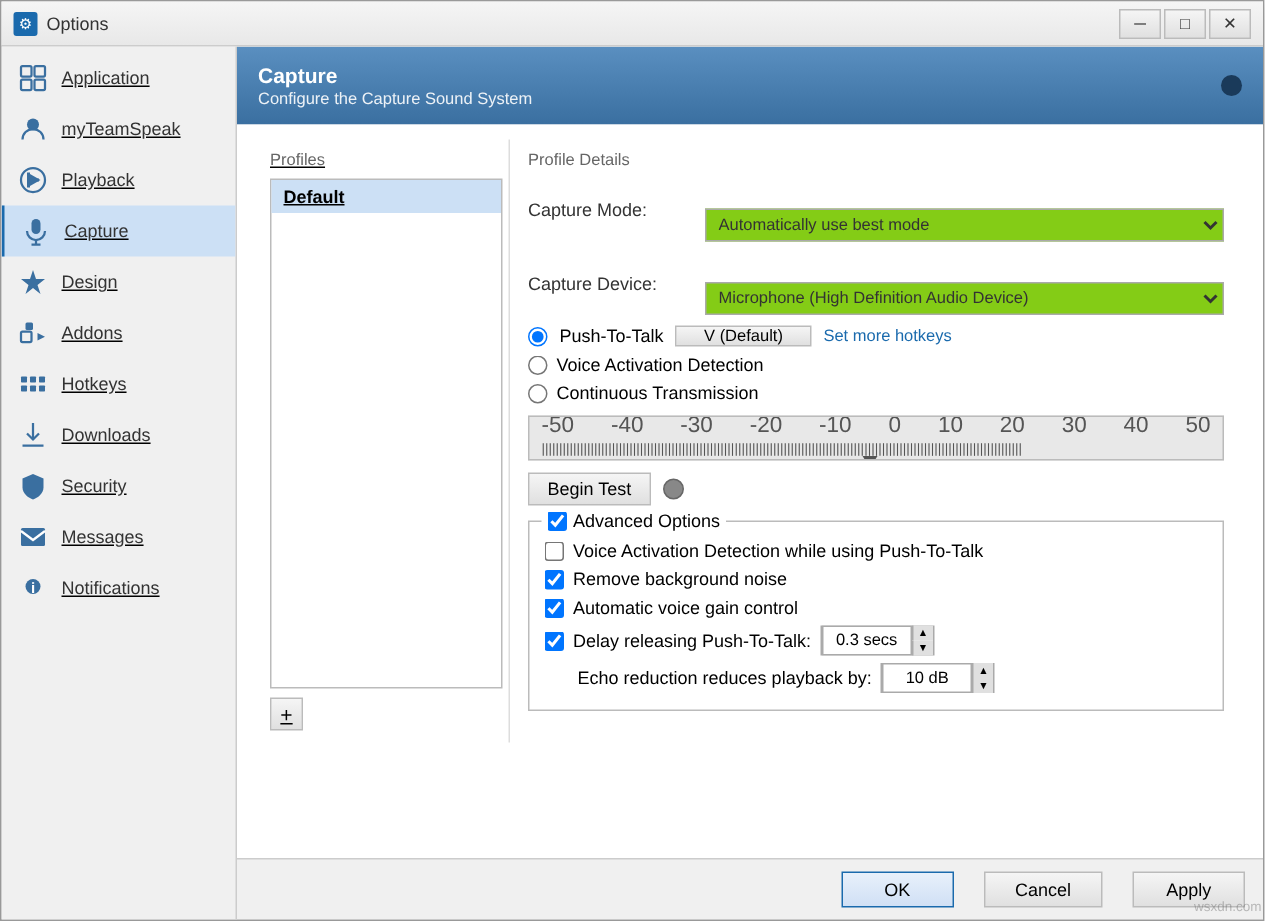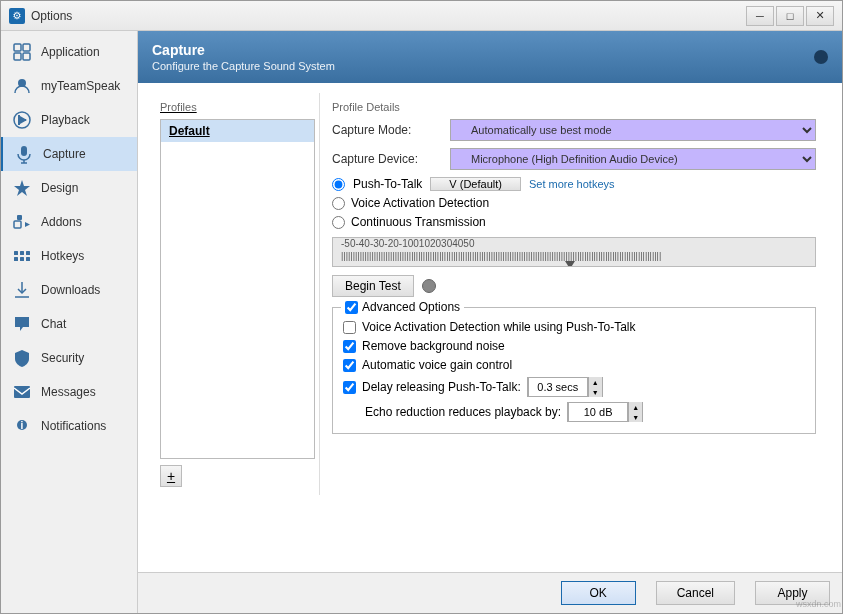--- a/index.html
+++ b/index.html
@@ -67,25 +67,26 @@
     }
 
     .content-area {
       display: flex;
       flex: 1;
       overflow: hidden;
     }
 
     
     .sidebar {
-      width: 137px;
+      width: 157px;
       background: #f0f0f0;
       border-right: 1px solid #ccc;
       overflow-y: auto;
       padding-top: 4px;
+      text-decoration: underline;
     }
     .sidebar-item {
       display: flex;
       align-items: center;
       padding: 6px 10px;
       cursor: pointer;
       color: #333;
       gap: 8px;
     }
     .sidebar-item.active {
@@ -170,24 +171,25 @@
     .form-label {
       width: 110px;
       font-size: 12px;
       color: #333;
       flex-shrink: 0;
     }
     select {
       flex: 1;
       height: 22px;
       border: 1px solid #aaa;
-      background: #c4b5fd;
+      background: #84cc16;
       font-size: 11px;
-      padding: 1px 16px;
+      padding: 1px 4px;
       color: #333;
+      margin-top: 20px;
     }
 
     
     .radio-row {
       display: flex;
       align-items: center;
       gap: 6px;
       margin-bottom: 5px;
     }
     .radio-row input[type="radio"] {
@@ -227,21 +229,22 @@
       margin: 8px 0;
       position: relative;
       overflow: hidden;
       display: flex;
       align-items: center;
       justify-content: center;
     }
     .meter-labels {
       display: flex;
       width: 100%;
-      font-size: 10px;
+      justify-content: space-between;
+      font-size: 15px;
       color: #555;
       padding: 0 2px;
       margin-top: 2px;
     }
 
     
     .begin-test-row {
       display: flex;
       align-items: center;
       gap: 8px;
@@ -516,28 +519,20 @@
         <div class="sidebar-icon">
           <svg viewBox="0 0 20 20" fill="none" stroke="#3a6fa0" stroke-width="1.5">
             <line x1="10" y1="2" x2="10" y2="13"></line>
             <polyline points="6,9 10,13 14,9" fill="none" stroke="#3a6fa0" stroke-width="1.5"></polyline>
             <line x1="3" y1="17" x2="17" y2="17"></line>
           </svg>
         </div>
         <span class="sidebar-label">Downloads</span>
       </div>
 
-      <div class="sidebar-item">
-        <div class="sidebar-icon">
-          <svg viewBox="0 0 20 20" fill="none" stroke="#3a6fa0" stroke-width="1.5">
-            <path d="M3 3 L17 3 L17 13 L11 13 L8 17 L8 13 L3 13 Z" fill="#3a6fa0" stroke="none"></path>
-          </svg>
-        </div>
-        <span class="sidebar-label">Chat</span>
-      </div>
 
       <div class="sidebar-item">
         <div class="sidebar-icon">
           <svg viewBox="0 0 20 20" fill="none" stroke="#3a6fa0" stroke-width="1.5">
             <path d="M10 2 L17 5 L17 11 C17 15 13 18 10 19 C7 18 3 15 3 11 L3 5 Z" fill="#3a6fa0" stroke="none"></path>
           </svg>
         </div>
         <span class="sidebar-label">Security</span>
       </div>
 

